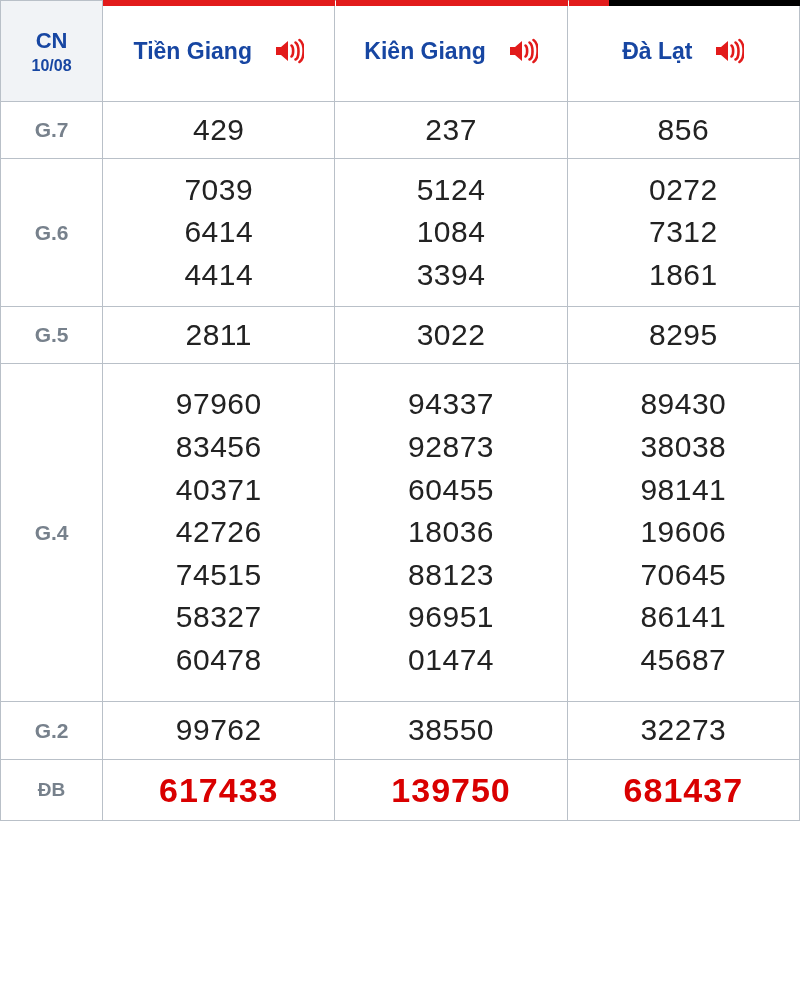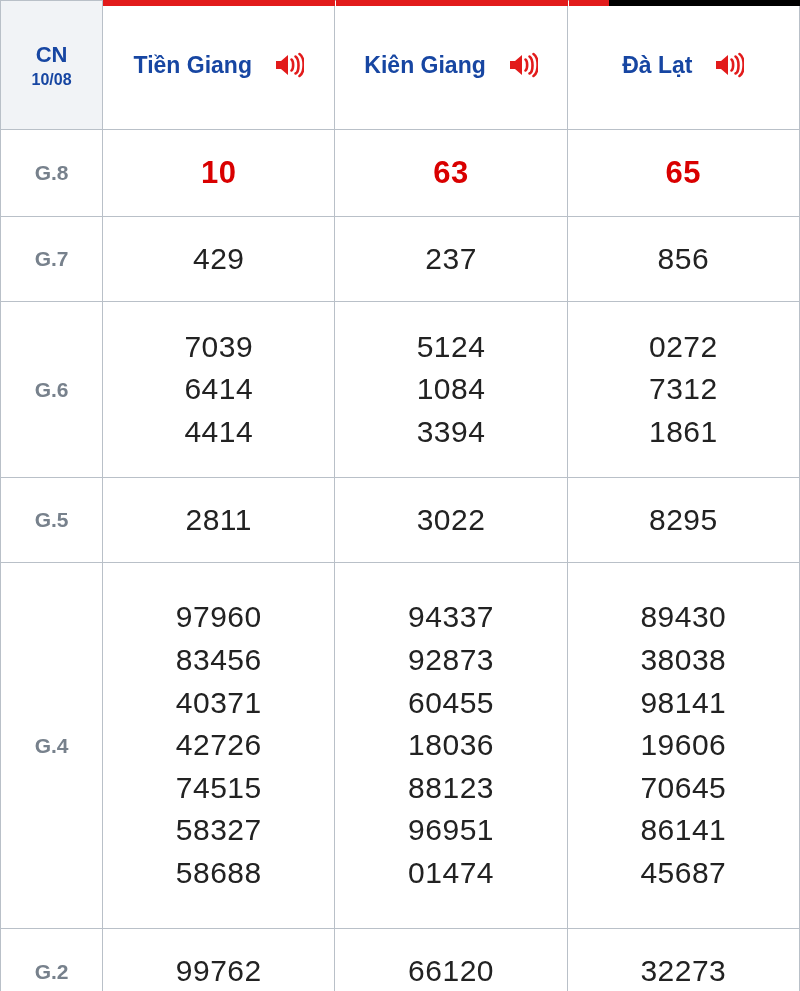--- a/index.html
+++ b/index.html
@@ -24,21 +24,21 @@
     width: 800px;
     border-collapse: collapse;
     table-layout: fixed;
     border: 1px solid #b9c0c8;
   }
   table.lottery col.c-label { width: 102px; }
   table.lottery col.c-prov  { width: 232px; }
 
   table.lottery td, table.lottery th {
     border: 1px solid #b9c0c8;
-    padding: 14px;
+    padding: 0;
     text-align: center;
     vertical-align: middle;
     background: #ffffff;
   }
 
   
   thead th {
     background: #f1f3f6;
     height: 100px;
     position: relative;
@@ -200,32 +200,20 @@
                 <path d="M17.5 8.5c2.2 1.6 2.2 9.4 0 11" stroke="#e21b1b" stroke-width="2.6" fill="none" stroke-linecap="round"></path>
                 <path d="M21.5 5.5c4 2.8 4 15.2 0 17" stroke="#e21b1b" stroke-width="2.6" fill="none" stroke-linecap="round"></path>
                 <path d="M25.5 3c5.5 3.8 5.5 18.2 0 22" stroke="#e21b1b" stroke-width="2.6" fill="none" stroke-linecap="round"></path>
               </svg>
             </span>
           </div>
         </th>
       </tr>
     </thead>
     <tbody>
-        <tr class="r-g8">
-          <td class="rowlabel">G.8</td>
-          <td class="nums big-red">
-            <span class="n">10</span>
-          </td>
-          <td class="nums big-red">
-            <span class="n">63</span>
-          </td>
-          <td class="nums big-red">
-            <span class="n">65</span>
-          </td>
-        </tr>
         <tr class="r-g7">
           <td class="rowlabel">G.7</td>
           <td class="nums">
             <span class="n">429</span>
           </td>
           <td class="nums">
             <span class="n">237</span>
           </td>
           <td class="nums">
             <span class="n">856</span>
@@ -263,21 +251,21 @@
         </tr>
         <tr class="r-g4">
           <td class="rowlabel">G.4</td>
           <td class="nums">
             <span class="n">97960</span>
             <span class="n">83456</span>
             <span class="n">40371</span>
             <span class="n">42726</span>
             <span class="n">74515</span>
             <span class="n">58327</span>
-            <span class="n">58688</span>
+            <span class="n">60478</span>
           </td>
           <td class="nums">
             <span class="n">94337</span>
             <span class="n">92873</span>
             <span class="n">60455</span>
             <span class="n">18036</span>
             <span class="n">88123</span>
             <span class="n">96951</span>
             <span class="n">01474</span>
           </td>
@@ -290,21 +278,21 @@
             <span class="n">86141</span>
             <span class="n">45687</span>
           </td>
         </tr>
         <tr class="r-g2">
           <td class="rowlabel">G.2</td>
           <td class="nums">
             <span class="n">99762</span>
           </td>
           <td class="nums">
-            <span class="n">66120</span>
+            <span class="n">38550</span>
           </td>
           <td class="nums">
             <span class="n">32273</span>
           </td>
         </tr>
         <tr class="r-db">
           <td class="rowlabel">ĐB</td>
           <td class="nums db">
             <span class="n">617433</span>
           </td>

